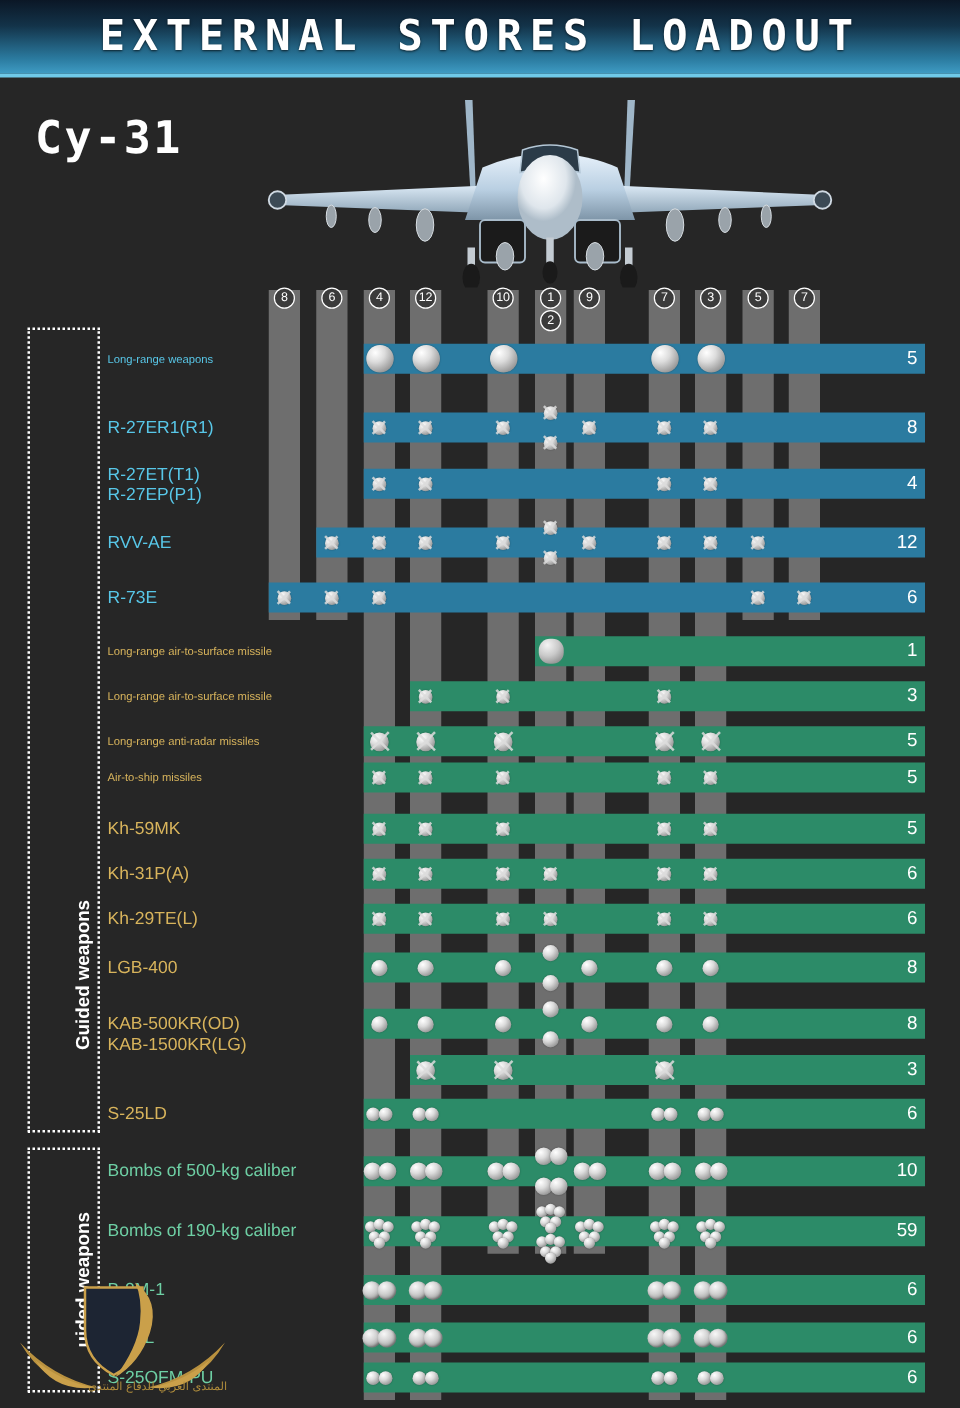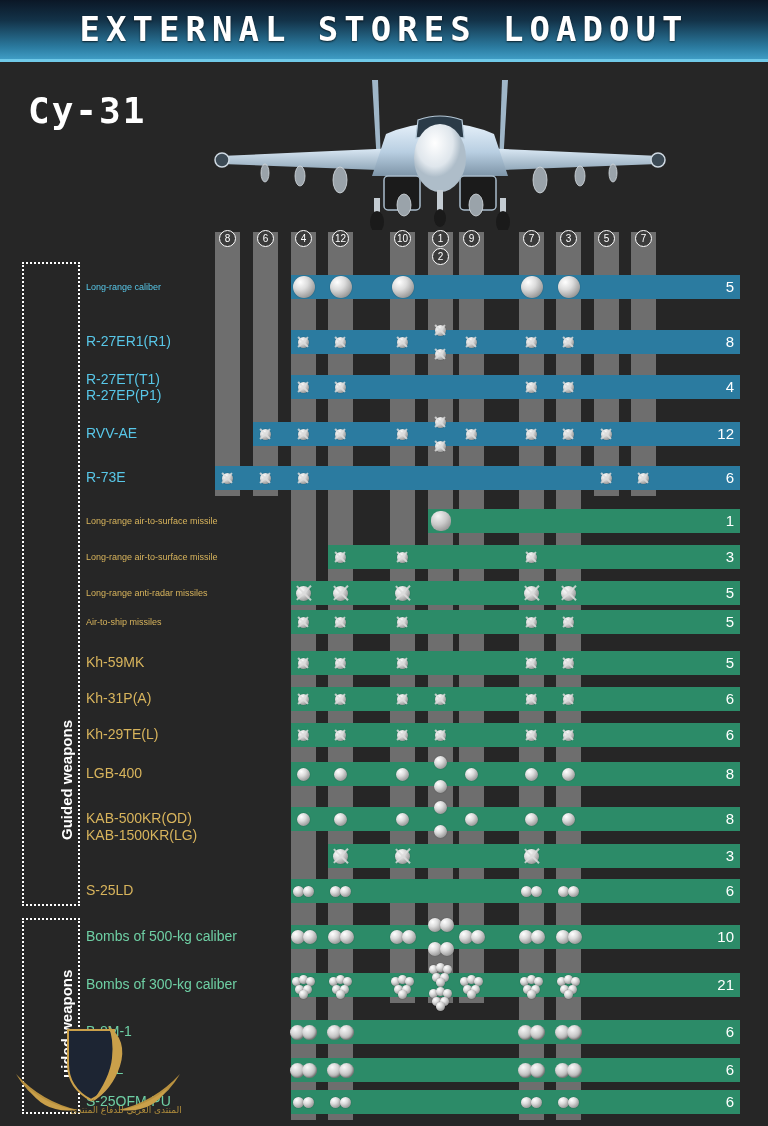--- a/index.html
+++ b/index.html
@@ -188,21 +188,21 @@
     <div class="station-badge" style="left: 394px; top: 230px;">10</div>
     <div class="station-badge" style="left: 432px; top: 230px;">1</div>
     <div class="station-badge" style="left: 432px; top: 248px;">2</div>
     <div class="station-badge" style="left: 463px; top: 230px;">9</div>
     <div class="station-badge" style="left: 523px; top: 230px;">7</div>
     <div class="station-badge" style="left: 560px; top: 230px;">3</div>
     <div class="station-badge" style="left: 598px; top: 230px;">5</div>
     <div class="station-badge" style="left: 635px; top: 230px;">7</div>
     <div class="row-bar aa" style="left: 291px; top: 275px; width: 449px;"></div>
     <div class="row-count" style="left: 702px; top: 275px;">5</div>
-    <div class="row-label aa small" style="top: 282px;">Long-range caliber</div>
+    <div class="row-label aa small" style="top: 282px;">Long-range weapons</div>
     <div class="store sphere" style="width: 22px; height: 22px; left: 292.5px; top: 276px;"></div>
     <div class="store sphere" style="width: 22px; height: 22px; left: 329.5px; top: 276px;"></div>
     <div class="store sphere" style="width: 22px; height: 22px; left: 391.5px; top: 276px;"></div>
     <div class="store sphere" style="width: 22px; height: 22px; left: 520.5px; top: 276px;"></div>
     <div class="store sphere" style="width: 22px; height: 22px; left: 557.5px; top: 276px;"></div>
     <div class="row-bar aa" style="left: 291px; top: 330px; width: 449px;"></div>
     <div class="row-count" style="left: 702px; top: 330px;">8</div>
     <div class="row-label aa big" style="top: 333px;">R-27ER1(R1)</div>
     <div class="store sphere fins" style="width: 11px; height: 11px; left: 298px; top: 336.5px;"></div>
     <div class="store sphere fins" style="width: 11px; height: 11px; left: 335px; top: 336.5px;"></div>
@@ -344,22 +344,22 @@
     <div class="store sphere" style="width: 14px; height: 14px; left: 439.5px; top: 918px;"></div>
     <div class="store sphere" style="width: 14px; height: 14px; left: 427.5px; top: 942px;"></div>
     <div class="store sphere" style="width: 14px; height: 14px; left: 439.5px; top: 942px;"></div>
     <div class="store sphere" style="width: 14px; height: 14px; left: 458.5px; top: 930px;"></div>
     <div class="store sphere" style="width: 14px; height: 14px; left: 470.5px; top: 930px;"></div>
     <div class="store sphere" style="width: 14px; height: 14px; left: 518.5px; top: 930px;"></div>
     <div class="store sphere" style="width: 14px; height: 14px; left: 530.5px; top: 930px;"></div>
     <div class="store sphere" style="width: 14px; height: 14px; left: 555.5px; top: 930px;"></div>
     <div class="store sphere" style="width: 14px; height: 14px; left: 567.5px; top: 930px;"></div>
     <div class="row-bar gw" style="left: 291px; top: 973px; width: 449px;"></div>
-    <div class="row-count" style="left: 702px; top: 973px;">21</div>
-    <div class="row-label ug big" style="top: 976px;">Bombs of 300-kg caliber</div>
+    <div class="row-count" style="left: 702px; top: 973px;">59</div>
+    <div class="row-label ug big" style="top: 976px;">Bombs of 190-kg caliber</div>
     <div class="store sphere" style="width: 9px; height: 9px; left: 292px; top: 976.5px;"></div>
     <div class="store sphere" style="width: 9px; height: 9px; left: 299px; top: 974.5px;"></div>
     <div class="store sphere" style="width: 9px; height: 9px; left: 306px; top: 976.5px;"></div>
     <div class="store sphere" style="width: 9px; height: 9px; left: 295px; top: 984.5px;"></div>
     <div class="store sphere" style="width: 9px; height: 9px; left: 303px; top: 984.5px;"></div>
     <div class="store sphere" style="width: 9px; height: 9px; left: 299px; top: 989.5px;"></div>
     <div class="store sphere" style="width: 9px; height: 9px; left: 329px; top: 976.5px;"></div>
     <div class="store sphere" style="width: 9px; height: 9px; left: 336px; top: 974.5px;"></div>
     <div class="store sphere" style="width: 9px; height: 9px; left: 343px; top: 976.5px;"></div>
     <div class="store sphere" style="width: 9px; height: 9px; left: 332px; top: 984.5px;"></div>

